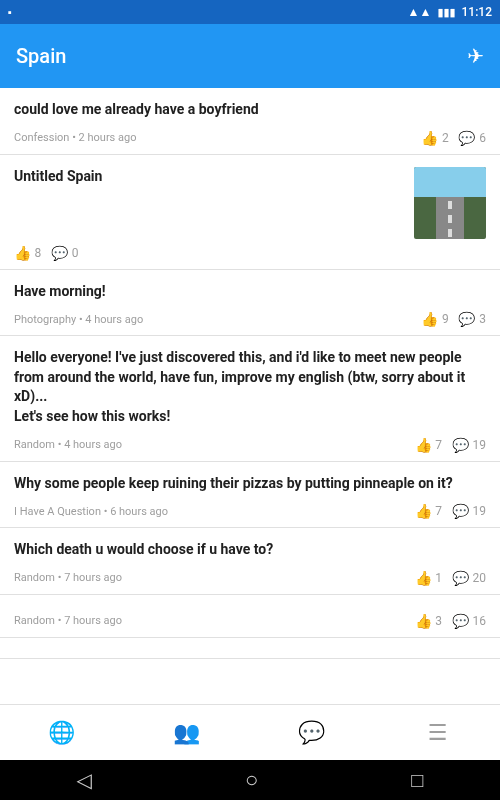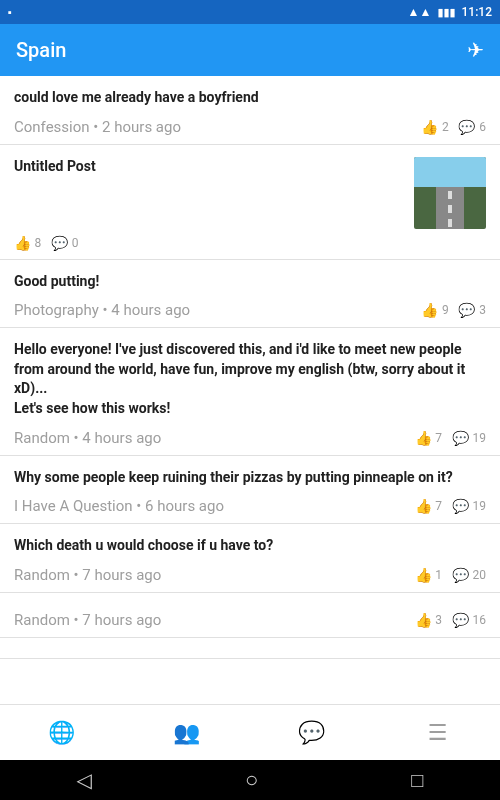--- a/index.html
+++ b/index.html
@@ -35,21 +35,21 @@
       color: white;
     }
     .status-icon {
       color: white;
       font-size: 11px;
     }
 
     
     .top-bar {
       background: #2196F3;
-      height: 52px;
+      height: 64px;
       display: flex;
       align-items: center;
       justify-content: space-between;
       padding: 0 16px;
       flex-shrink: 0;
     }
     .top-bar-title {
       color: white;
       font-size: 20px;
       font-weight: 500;
@@ -95,21 +95,21 @@
       border-radius: 2px;
       overflow: hidden;
     }
     .post-meta-row {
       display: flex;
       align-items: center;
       justify-content: space-between;
       margin-top: 6px;
     }
     .post-meta {
-      font-size: 15px;
+      font-size: 11px;
       color: #9e9e9e;
     }
     .post-stats {
       display: flex;
       align-items: center;
       gap: 10px;
     }
     .stat-item {
       display: flex;
       align-items: center;
@@ -199,21 +199,21 @@
         <div class="stat-item">
           <span class="stat-icon">💬</span>
           <span>6</span>
         </div>
       </div>
     </div>
   </div>
     <div class="post-item">
     <div class="post-item-inner">
       <div class="post-text-block">
-        <div class="post-title">Untitled Post</div>
+        <div class="post-title">Untitled Spain</div>
       </div>
       <div class="post-thumbnail">
         <svg viewBox="0 0 72 72" width="72" height="72" xmlns="http://www.w3.org/2000/svg">
           <rect width="72" height="72" fill="#4a6741"></rect>
           <rect width="72" height="30" fill="#87CEEB"></rect>
           <rect x="22" y="30" width="28" height="42" fill="#888"></rect>
           <rect x="34" y="34" width="4" height="8" fill="#ddd"></rect>
           <rect x="34" y="48" width="4" height="8" fill="#ddd"></rect>
           <rect x="34" y="62" width="4" height="8" fill="#ddd"></rect>
         </svg>
@@ -228,21 +228,21 @@
         <div class="stat-item">
           <span class="stat-icon">💬</span>
           <span>0</span>
         </div>
       </div>
     </div>
   </div>
     <div class="post-item">
     <div class="post-item-inner">
       <div class="post-text-block">
-        <div class="post-title">Good putting!</div>
+        <div class="post-title">Have morning!</div>
       </div>
 
     </div>
     <div class="post-meta-row">
       <span class="post-meta">Photography • 4 hours ago</span>
       <div class="post-stats">
         <div class="stat-item">
           <span class="stat-icon">👍</span>
           <span>9</span>
         </div>

